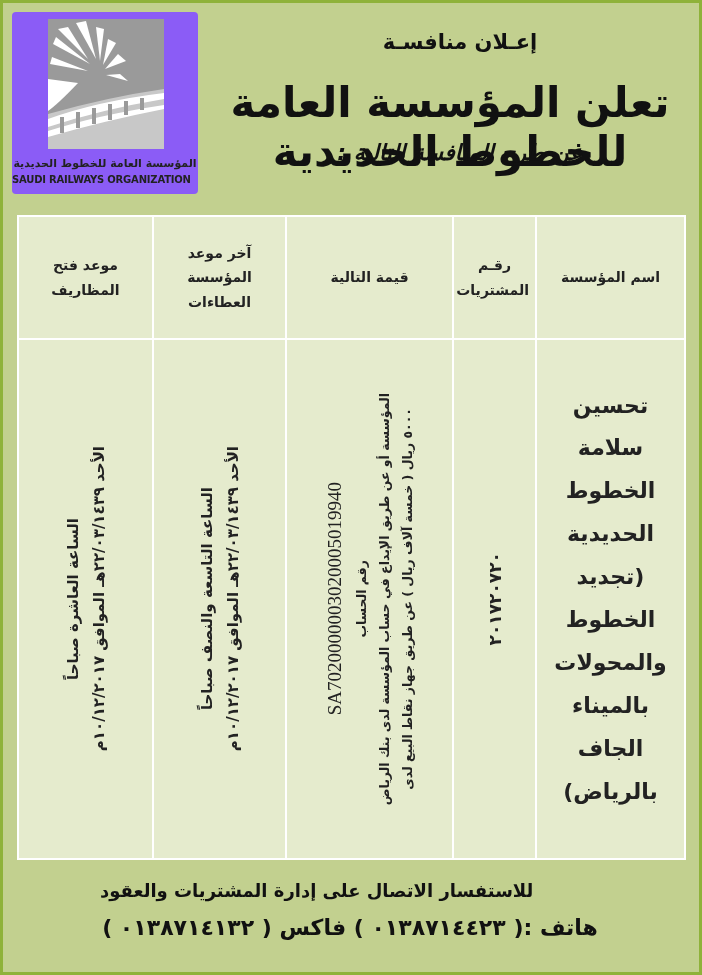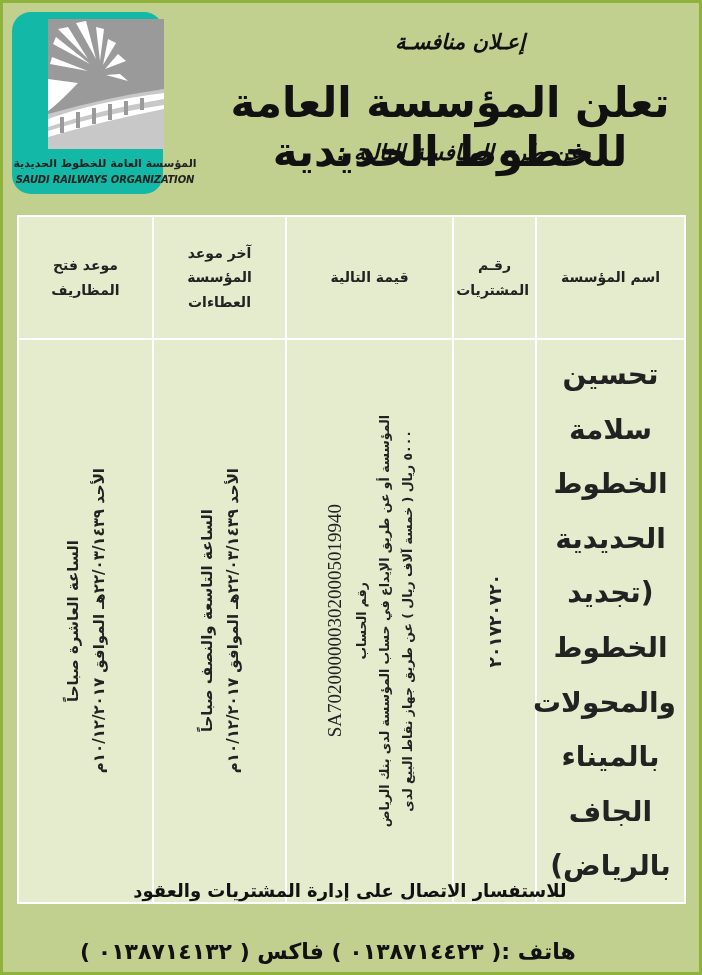--- a/index.html
+++ b/index.html
@@ -1,39 +1,39 @@
 <!DOCTYPE html>
 <html><head>
 <meta charset="utf-8">
 <style>
   html, body { margin:0; padding:0; }
   body { width:702px; height:975px; background:#c2d08f; font-family:"DejaVu Sans", sans-serif; position:relative; overflow:hidden; }
   .frame { position:absolute; left:0; top:0; width:702px; height:975px; box-sizing:border-box; border:3px solid #8fb23a; }
-  .logo-box { position:absolute; left:12px; top:12px; width:151px; height:182px; background:#14b8a6; border-radius:19px; }
+  .logo-box { position:absolute; left:12px; top:12px; width:186px; height:182px; background:#8b5cf6; border-radius:4px; }
   .logo-art { position:absolute; left:36px; top:7px; width:116px; height:130px; }
   .logo-ar { position:absolute; left:0; width:186px; top:145px; text-align:center; font-size:11px; font-weight:bold; color:#222; direction:rtl; }
-  .logo-en { position:absolute; left:0; width:186px; top:162px; text-align:center; font-size:10px; font-weight:bold; color:#222; letter-spacing:-0.2px;font-style:italic; }
+  .logo-en { position:absolute; left:0; width:186px; top:162px; font-size:10px; font-weight:bold; color:#222; letter-spacing:-0.2px; }
   .heading { position:absolute; direction:rtl; text-align:center; color:#111; font-weight:bold; }
-  .h1 { left:260px; width:400px; top:30px; font-size:21px;font-style:italic; }
+  .h1 { left:260px; width:400px; top:30px; font-size:21px; }
   .h2 { left:210px; width:480px; top:78px; font-size:42px; }
   .h3 { left:260px; width:400px; top:140px; font-size:22px;font-style:italic; }
   table.tender { position:absolute; left:17px; top:215px; width:667px; height:645px; border-collapse:collapse; direction:rtl; table-layout:fixed; }
   table.tender th, table.tender td { border:2px solid #ffffff; background:#e5ebcd; color:#222; text-align:center; vertical-align:middle; }
   table.tender th { height:121px; font-size:14px; font-weight:bold; line-height:1.75; padding:0 6px; }
   table.tender td { font-weight:bold; }
-  .name-cell { font-size:28px; line-height:1.95; padding:8px 8px; }
+  .name-cell { font-size:22px; line-height:1.95; padding:8px 8px; }
   .vert-wrap { display:flex; justify-content:center; align-items:center; height:100%; }
   .vert { writing-mode:vertical-rl; transform:rotate(180deg); white-space:nowrap; }
   .vert-num { font-size:17px; }
   .value-block { display:flex; flex-direction:row; gap:8px; justify-content:center; align-items:center; height:100%; }
   .value-line { writing-mode:vertical-rl; transform:rotate(180deg); white-space:nowrap; font-size:12.5px; font-weight:bold; }
   .value-iban { writing-mode:vertical-rl; transform:rotate(180deg); white-space:nowrap; font-size:19px; font-weight:normal; font-family:"Liberation Serif", serif; }
   .date-line { writing-mode:vertical-rl; transform:rotate(180deg); white-space:nowrap; font-size:15px; font-weight:bold; }
-  .footer1 { position:absolute; left:100px; width:500px; top:880px; text-align:center; direction:rtl; font-size:18px; font-weight:bold; color:#111; }
-  .footer2 { position:absolute; left:80px; width:540px; top:915px; text-align:left; direction:rtl; font-size:22px; font-weight:bold; color:#111;margin-top:24px; }
+  .footer1 { position:absolute; left:100px; width:500px; top:880px; text-align:left; direction:rtl; font-size:18px; font-weight:bold; color:#111; }
+  .footer2 { position:absolute; left:80px; width:540px; top:915px; text-align:center; direction:rtl; font-size:22px; font-weight:bold; color:#111; }
 </style>
 </head>
 <body>
 
 <div class="frame"></div>
 
 <div class="logo-box">
   <svg class="logo-art" viewBox="0 0 116 130">
     <rect x="0" y="0" width="116" height="130" fill="#9a9a9a"></rect>
     <path d="M0 130 L0 95 Q60 78 116 70 L116 130 Z" fill="#c8c8c8"></path>

